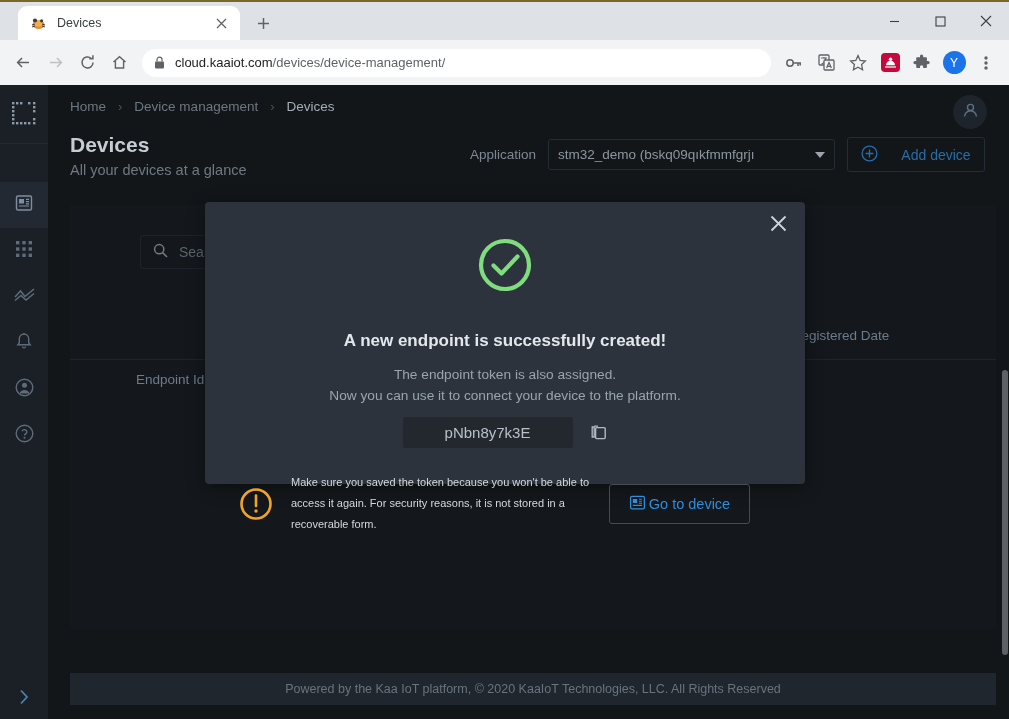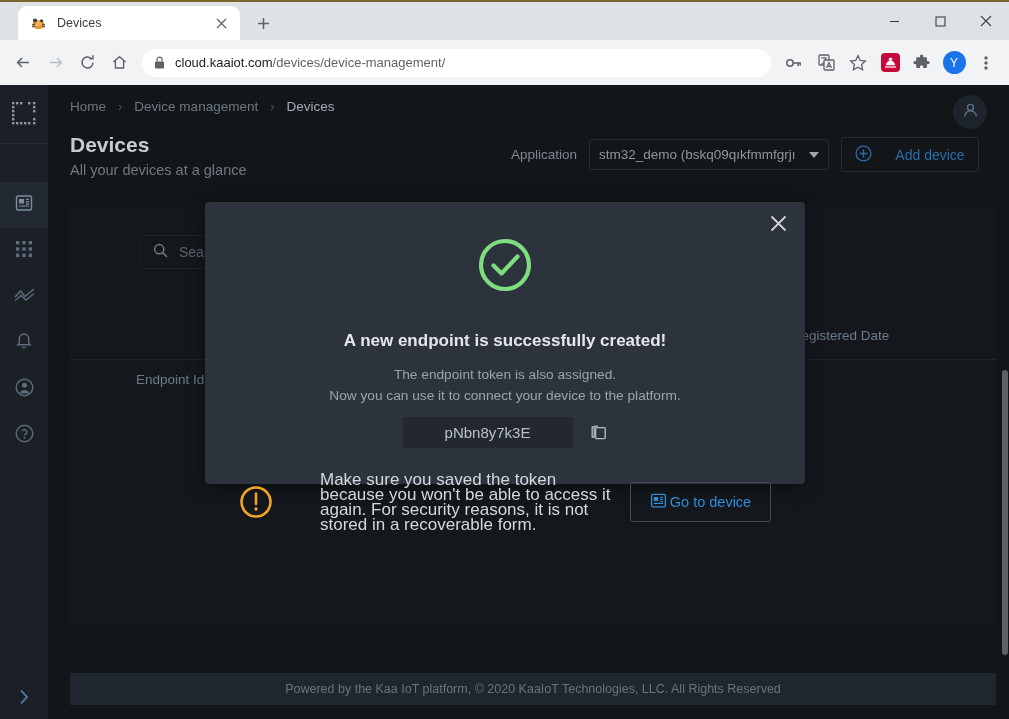--- a/index.html
+++ b/index.html
@@ -123,26 +123,26 @@
   .page-title {
     position: absolute; left: 22px; top: 48px;
     font-size: 21px; font-weight: bold; color: #c6ccd2;
   }
   .page-sub {
     position: absolute; left: 22px; top: 77px;
     font-size: 14.5px; color: #6f7982;
   }
 
   .app-row {
-    position: absolute; right: 30px; top: 52px;
+    position: absolute; right: 24px; top: 52px;
     display: flex; align-items: center; gap: 12px;
   }
   .app-label { font-size: 13.5px; color: #7d8893; }
   .app-select {
-    width: 240px; height: 31px; border: 1px solid #242c35; border-radius: 3px;
+    width: 287px; height: 31px; border: 1px solid #242c35; border-radius: 3px;
     display: flex; align-items: center; padding: 0 9px;
     font-size: 13.5px; color: #8d979f; gap: 6px;
   }
   .app-select .selval {
     flex: 1; white-space: nowrap; overflow: hidden;
   }
   .caret {
     width: 0; height: 0; border-left: 5px solid transparent;
     border-right: 5px solid transparent; border-top: 6px solid #9aa4ad;
   }
@@ -216,21 +216,21 @@
     width: 170px; height: 31px; background: #23282f; border-radius: 2px;
     display: flex; align-items: center; justify-content: center;
     font-size: 15px; color: #b7c0c9;
   }
   .copy-icon { color: #b2bac2; display: flex; }
   .warn-row {
     display: flex; align-items: center; margin-top: 24px; padding: 0 34px; gap: 18px;
   }
   .warn-icon { flex: 0 0 34px; display:flex; }
   .warn-text {
-    flex: 1; font-size: 17px; color: #d3d8dd; line-height: 15px; max-width: 300px; margin-left: 29px;
+    flex: 1; font-size: 11px; color: #d3d8dd; line-height: 21px; max-width: 300px;
   }
   .goto-btn {
     width: 141px; height: 40px; border: 1px solid #454c56; border-radius: 3px;
     display: flex; align-items: center; justify-content: center; gap: 3px;
     color: #2f8ddb; font-size: 14.5px; flex: 0 0 141px;
   }
 </style>
 </head>
 <body>
 

